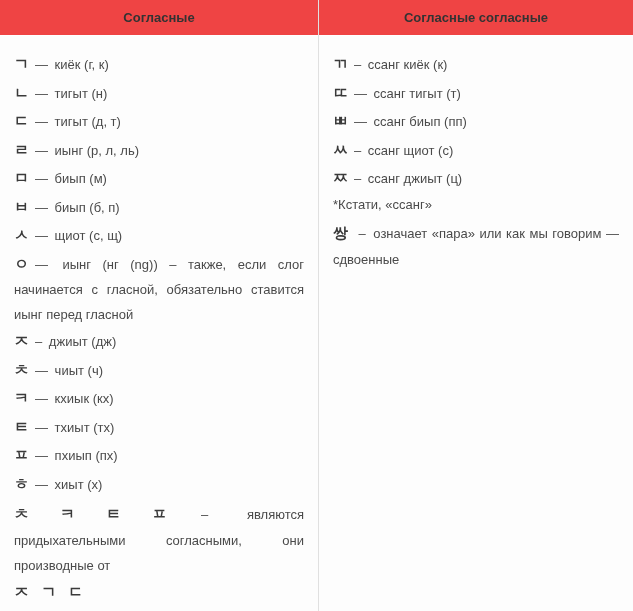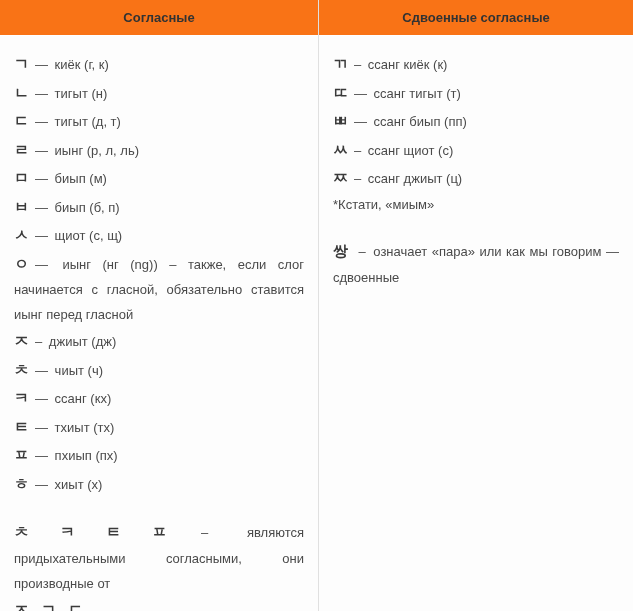--- a/index.html
+++ b/index.html
@@ -16,21 +16,21 @@
     flex-direction: row;
     width: 633px;
   }
   .col {
     box-sizing: border-box;
     padding: 0;
   }
   .col-left  { width: 318px; }
   .col-right { width: 315px; border-left: 1px solid #e0e0e0; }
   .colhead {
-    background: #f97316;
+    background: #ef4444;
     color: #333;
     font-weight: bold;
     text-align: center;
     padding: 10px 4px;
     font-size: 13px;
     border-bottom: 1px solid #fff;
   }
   .body {
     padding: 14px 14px 10px 14px;
     line-height: 1.9;
@@ -44,21 +44,21 @@
     font-weight: bold;
     font-size: 15px;
     color: #3a3a3a;
     display: inline-block;
     min-width: 18px;
   }
   .row .dash { padding: 0 3px; }
   .note {
     text-align: justify;
     text-justify: inter-word;
-    margin-top: 20px;
+    margin-top: 2px;
   }
   .spacedglyphs .glyph { margin-right: 28px; }
   .spacedglyphs .glyph:last-of-type { margin-right: 6px; }
 </style>
 </head>
 <body>
 
 <div class="wrap">
 
   <div class="col col-left">
@@ -67,36 +67,36 @@
         <div class="row"><span class="glyph">ㄱ</span><span class="dash">—</span><span> киёк (г, к)</span></div>
         <div class="row"><span class="glyph">ㄴ</span><span class="dash">—</span><span> тигыт (н)</span></div>
         <div class="row"><span class="glyph">ㄷ</span><span class="dash">—</span><span> тигыт (д, т)</span></div>
         <div class="row"><span class="glyph">ㄹ</span><span class="dash">—</span><span> иынг (р, л, ль)</span></div>
         <div class="row"><span class="glyph">ㅁ</span><span class="dash">—</span><span> биып (м)</span></div>
         <div class="row"><span class="glyph">ㅂ</span><span class="dash">—</span><span> биып (б, п)</span></div>
         <div class="row"><span class="glyph">ㅅ</span><span class="dash">—</span><span> щиот (с, щ)</span></div>
         <div class="row"><span class="glyph">ㅇ</span><span class="dash">—</span><span> иынг (нг (ng)) – также, если слог начинается с гласной, обязательно ставится иынг перед гласной</span></div>
         <div class="row"><span class="glyph">ㅈ</span><span class="dash">–</span><span> джиыт (дж)</span></div>
         <div class="row"><span class="glyph">ㅊ</span><span class="dash">—</span><span> чиыт (ч)</span></div>
-        <div class="row"><span class="glyph">ㅋ</span><span class="dash">—</span><span> ссанг (кх)</span></div>
+        <div class="row"><span class="glyph">ㅋ</span><span class="dash">—</span><span> кхиык (кх)</span></div>
         <div class="row"><span class="glyph">ㅌ</span><span class="dash">—</span><span> тхиыт (тх)</span></div>
         <div class="row"><span class="glyph">ㅍ</span><span class="dash">—</span><span> пхиып (пх)</span></div>
         <div class="row"><span class="glyph">ㅎ</span><span class="dash">—</span><span> хиыт (х)</span></div>
         <div class="row note spacedglyphs"><span class="glyph">ㅊ</span><span class="glyph">ㅋ</span><span class="glyph">ㅌ</span><span class="glyph">ㅍ</span><span class="dash">–</span><span> являются придыхательными согласными, они производные от</span></div>
         <div class="row"><span class="glyph" style="letter-spacing: 4px;">ㅈ ㄱ ㄷ</span></div>
         <div class="row">.</div>
       </div>
   </div>
 
   <div class="col col-right">
-    <div class="colhead">Сдвоенные согласные</div>
+    <div class="colhead">Согласные согласные</div>
     <div class="body" id="right-body">
         <div class="row"><span class="glyph">ㄲ</span><span class="dash">–</span><span> ссанг киёк (к)</span></div>
         <div class="row"><span class="glyph">ㄸ</span><span class="dash">—</span><span> ссанг тигыт (т)</span></div>
         <div class="row"><span class="glyph">ㅃ</span><span class="dash">—</span><span> ссанг биып (пп)</span></div>
         <div class="row"><span class="glyph">ㅆ</span><span class="dash">–</span><span> ссанг щиот (с)</span></div>
         <div class="row"><span class="glyph">ㅉ</span><span class="dash">–</span><span> ссанг джиыт (ц)</span></div>
-        <div class="row">*Кстати, «миым»</div>
+        <div class="row">*Кстати, «ссанг»</div>
         <div class="row note"><span class="glyph">쌍</span><span class="dash"> – </span><span>означает «пара» или как мы говорим — сдвоенные</span></div>
       </div>
   </div>
 
 </div>
 
 </body></html>

